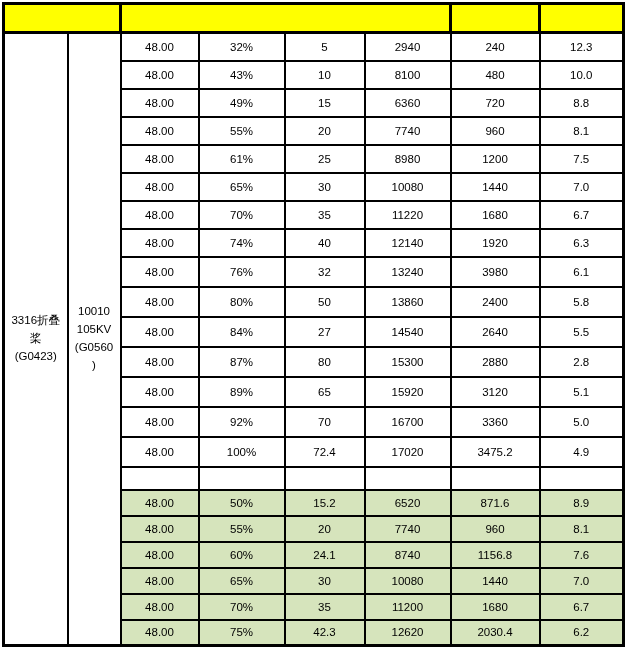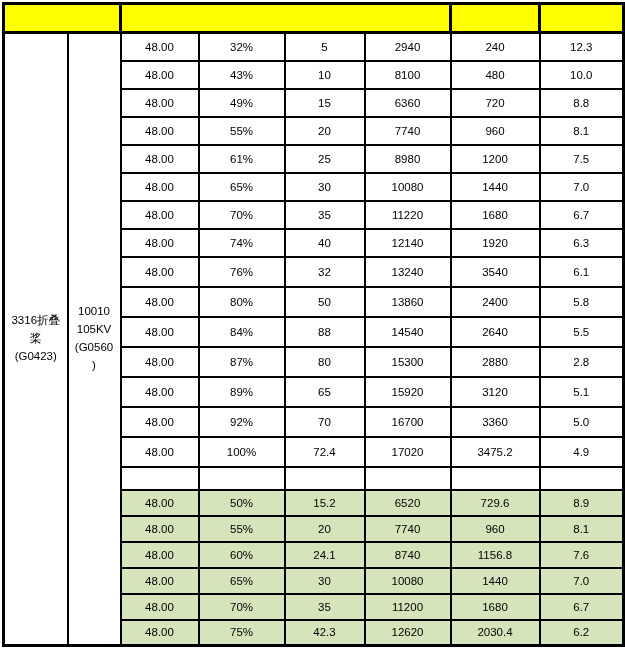--- a/index.html
+++ b/index.html
@@ -133,35 +133,35 @@
           <td>40</td>
           <td>12140</td>
           <td>1920</td>
           <td>6.3</td>
         </tr>
         <tr class="rw-b">
           <td>48.00</td>
           <td>76%</td>
           <td>32</td>
           <td>13240</td>
-          <td>3540</td>
+          <td>3980</td>
           <td>6.1</td>
         </tr>
         <tr class="rw-b">
           <td>48.00</td>
           <td>80%</td>
           <td>50</td>
           <td>13860</td>
           <td>2400</td>
           <td>5.8</td>
         </tr>
         <tr class="rw-b">
           <td>48.00</td>
           <td>84%</td>
-          <td>88</td>
+          <td>27</td>
           <td>14540</td>
           <td>2640</td>
           <td>5.5</td>
         </tr>
         <tr class="rw-b">
           <td>48.00</td>
           <td>87%</td>
           <td>80</td>
           <td>15300</td>
           <td>2880</td>
@@ -197,21 +197,21 @@
           <td></td>
           <td></td>
           <td></td>
           <td></td>
         </tr>
         <tr class="rg">
           <td>48.00</td>
           <td>50%</td>
           <td>15.2</td>
           <td>6520</td>
-          <td>729.6</td>
+          <td>871.6</td>
           <td>8.9</td>
         </tr>
         <tr class="rg">
           <td>48.00</td>
           <td>55%</td>
           <td>20</td>
           <td>7740</td>
           <td>960</td>
           <td>8.1</td>
         </tr>

